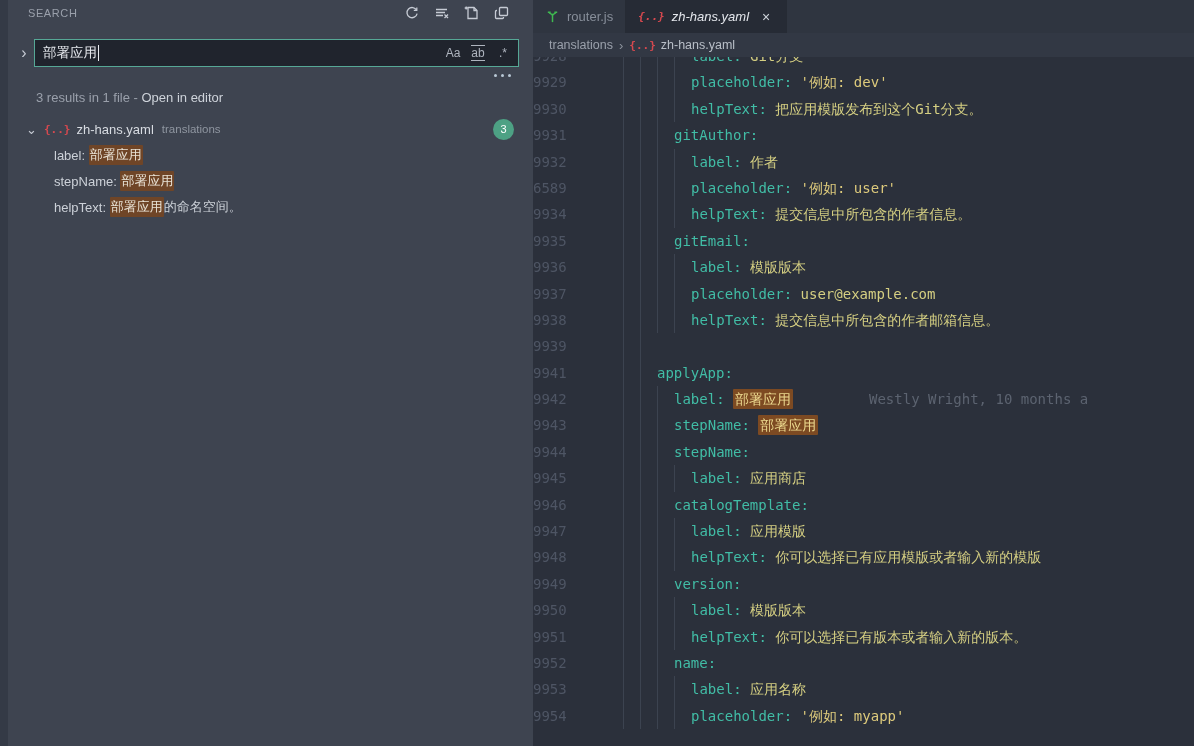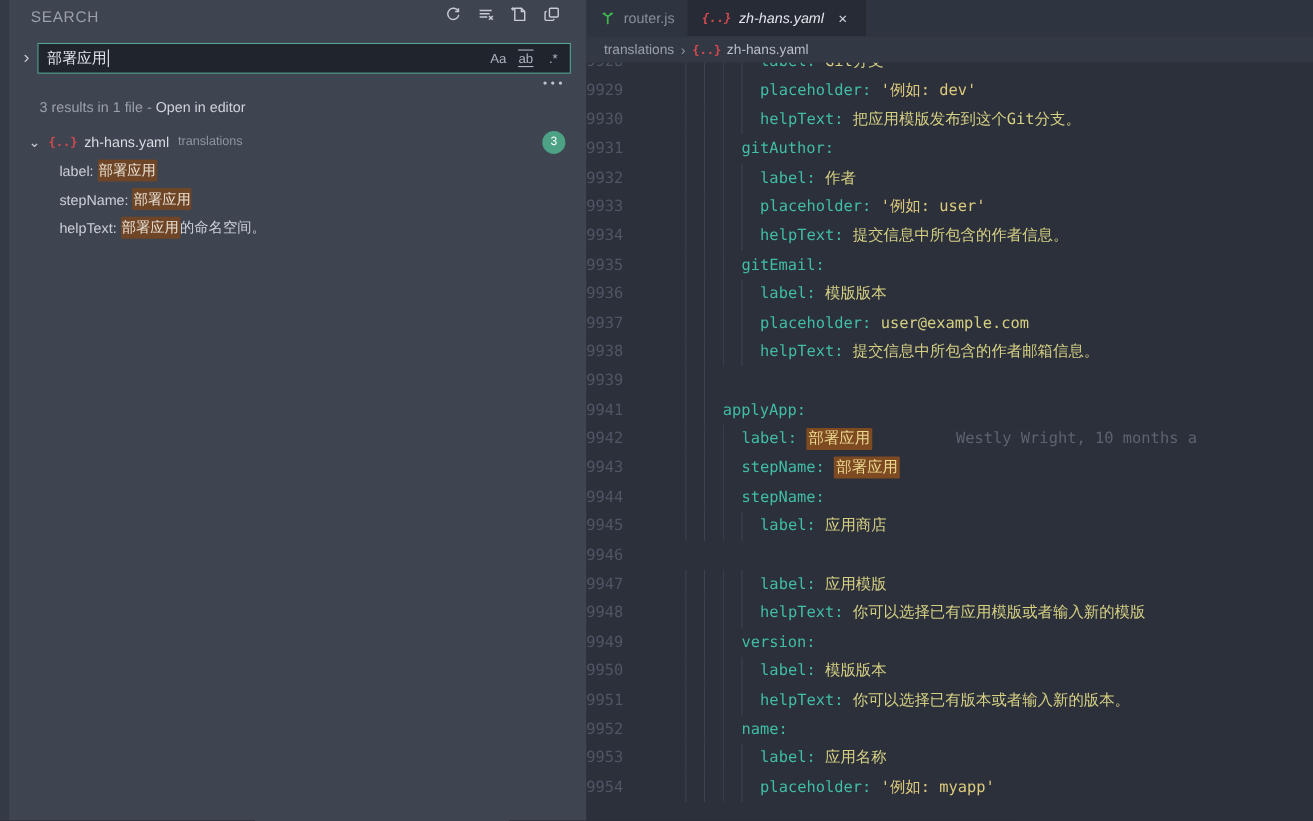--- a/index.html
+++ b/index.html
@@ -13,21 +13,21 @@
     --guide:#3c4350; --line-num:#4e5564; --blame:#5c6370; --result-text:#ccd1d8;
   }
   *{box-sizing:border-box;margin:0;padding:0}
   html,body{width:1194px;height:746px;overflow:hidden;background:var(--editor-bg);
     font-family:"Liberation Sans",sans-serif;}
   .app{display:flex;width:1194px;height:746px}
   .edge-strip{width:8px;background:var(--strip-bg);flex:none}
 
   
   .sidebar{width:525px;flex:none;background:var(--sidebar-bg);position:relative;color:var(--text-bright)}
-  .sb-title{position:absolute;top:7px;left:20px;font-size:14px;letter-spacing:.6px;color:var(--muted)}
+  .sb-title{position:absolute;top:7px;left:20px;font-size:11px;letter-spacing:.6px;color:var(--muted)}
   .sb-toolbar{position:absolute;top:2px;right:16px;display:flex}
   .tbtn{width:30px;height:22px;display:flex;align-items:center;justify-content:center;color:var(--icon);cursor:pointer;border-radius:3px}
   .tbtn svg{stroke:var(--icon);fill:none;stroke-width:1.3}
 
   .search-row{position:absolute;top:39px;left:6px;right:14px;display:flex;align-items:center}
   .replace-toggle{width:20px;height:28px;display:flex;align-items:center;justify-content:center;color:var(--icon)}
   .search-box{flex:1;height:28px;background:var(--input-bg);border:1px solid var(--input-border);
     display:flex;align-items:center;padding:0 4px 0 8px;font-size:13.5px;color:var(--text-bright)}
   .query{white-space:pre}
   .caret{display:inline-block;width:1px;height:16px;background:#e8ebef;margin-left:1px;vertical-align:-3px}
@@ -180,33 +180,33 @@
       <span class="bfile">zh-hans.yaml</span>
     </div>
 
     <div class="code-area">
       <div class="code-scroll" id="code-lines">
           <div class="code-line"><span class="gutter">9928</span><span class="lc"><span class="ind"></span><span class="ind"></span><span class="ind"></span><span class="ind"></span><span class="seg-k">label:</span><span class="seg-v"> Git分支</span></span></div>
           <div class="code-line"><span class="gutter">9929</span><span class="lc"><span class="ind"></span><span class="ind"></span><span class="ind"></span><span class="ind"></span><span class="seg-k">placeholder:</span><span class="seg-q"> '例如: dev'</span></span></div>
           <div class="code-line"><span class="gutter">9930</span><span class="lc"><span class="ind"></span><span class="ind"></span><span class="ind"></span><span class="ind"></span><span class="seg-k">helpText:</span><span class="seg-v"> 把应用模版发布到这个Git分支。</span></span></div>
           <div class="code-line"><span class="gutter">9931</span><span class="lc"><span class="ind"></span><span class="ind"></span><span class="ind"></span><span class="seg-k">gitAuthor:</span></span></div>
           <div class="code-line"><span class="gutter">9932</span><span class="lc"><span class="ind"></span><span class="ind"></span><span class="ind"></span><span class="ind"></span><span class="seg-k">label:</span><span class="seg-v"> 作者</span></span></div>
-          <div class="code-line"><span class="gutter">9933</span><span class="lc"><span class="ind"></span><span class="ind"></span><span class="ind"></span><span class="ind"></span><span class="seg-k">placeholder:</span><span class="seg-q"> '例如: user'</span></span></div>
+          <div class="code-line"><span class="gutter">6589</span><span class="lc"><span class="ind"></span><span class="ind"></span><span class="ind"></span><span class="ind"></span><span class="seg-k">placeholder:</span><span class="seg-q"> '例如: user'</span></span></div>
           <div class="code-line"><span class="gutter">9934</span><span class="lc"><span class="ind"></span><span class="ind"></span><span class="ind"></span><span class="ind"></span><span class="seg-k">helpText:</span><span class="seg-v"> 提交信息中所包含的作者信息。</span></span></div>
           <div class="code-line"><span class="gutter">9935</span><span class="lc"><span class="ind"></span><span class="ind"></span><span class="ind"></span><span class="seg-k">gitEmail:</span></span></div>
           <div class="code-line"><span class="gutter">9936</span><span class="lc"><span class="ind"></span><span class="ind"></span><span class="ind"></span><span class="ind"></span><span class="seg-k">label:</span><span class="seg-v"> 模版版本</span></span></div>
           <div class="code-line"><span class="gutter">9937</span><span class="lc"><span class="ind"></span><span class="ind"></span><span class="ind"></span><span class="ind"></span><span class="seg-k">placeholder:</span><span class="seg-v"> user@example.com</span></span></div>
           <div class="code-line"><span class="gutter">9938</span><span class="lc"><span class="ind"></span><span class="ind"></span><span class="ind"></span><span class="ind"></span><span class="seg-k">helpText:</span><span class="seg-v"> 提交信息中所包含的作者邮箱信息。</span></span></div>
           <div class="code-line"><span class="gutter">9939</span><span class="lc"><span class="ind"></span><span class="ind"></span></span></div>
           <div class="code-line"><span class="gutter">9941</span><span class="lc"><span class="ind"></span><span class="ind"></span><span class="seg-k">applyApp:</span></span></div>
           <div class="code-line"><span class="gutter">9942</span><span class="lc"><span class="ind"></span><span class="ind"></span><span class="ind"></span><span class="seg-k">label:</span><span class="seg-w"> </span><span class="seg-m">部署应用</span><span class="seg-b">Westly Wright, 10 months a</span></span></div>
           <div class="code-line"><span class="gutter">9943</span><span class="lc"><span class="ind"></span><span class="ind"></span><span class="ind"></span><span class="seg-k">stepName:</span><span class="seg-w"> </span><span class="seg-m">部署应用</span></span></div>
           <div class="code-line"><span class="gutter">9944</span><span class="lc"><span class="ind"></span><span class="ind"></span><span class="ind"></span><span class="seg-k">stepName:</span></span></div>
           <div class="code-line"><span class="gutter">9945</span><span class="lc"><span class="ind"></span><span class="ind"></span><span class="ind"></span><span class="ind"></span><span class="seg-k">label:</span><span class="seg-v"> 应用商店</span></span></div>
-          <div class="code-line"><span class="gutter">9946</span></div>
+          <div class="code-line"><span class="gutter">9946</span><span class="lc"><span class="ind"></span><span class="ind"></span><span class="ind"></span><span class="seg-k">catalogTemplate:</span></span></div>
           <div class="code-line"><span class="gutter">9947</span><span class="lc"><span class="ind"></span><span class="ind"></span><span class="ind"></span><span class="ind"></span><span class="seg-k">label:</span><span class="seg-v"> 应用模版</span></span></div>
           <div class="code-line"><span class="gutter">9948</span><span class="lc"><span class="ind"></span><span class="ind"></span><span class="ind"></span><span class="ind"></span><span class="seg-k">helpText:</span><span class="seg-v"> 你可以选择已有应用模版或者输入新的模版</span></span></div>
           <div class="code-line"><span class="gutter">9949</span><span class="lc"><span class="ind"></span><span class="ind"></span><span class="ind"></span><span class="seg-k">version:</span></span></div>
           <div class="code-line"><span class="gutter">9950</span><span class="lc"><span class="ind"></span><span class="ind"></span><span class="ind"></span><span class="ind"></span><span class="seg-k">label:</span><span class="seg-v"> 模版版本</span></span></div>
           <div class="code-line"><span class="gutter">9951</span><span class="lc"><span class="ind"></span><span class="ind"></span><span class="ind"></span><span class="ind"></span><span class="seg-k">helpText:</span><span class="seg-v"> 你可以选择已有版本或者输入新的版本。</span></span></div>
           <div class="code-line"><span class="gutter">9952</span><span class="lc"><span class="ind"></span><span class="ind"></span><span class="ind"></span><span class="seg-k">name:</span></span></div>
           <div class="code-line"><span class="gutter">9953</span><span class="lc"><span class="ind"></span><span class="ind"></span><span class="ind"></span><span class="ind"></span><span class="seg-k">label:</span><span class="seg-v"> 应用名称</span></span></div>
           <div class="code-line"><span class="gutter">9954</span><span class="lc"><span class="ind"></span><span class="ind"></span><span class="ind"></span><span class="ind"></span><span class="seg-k">placeholder:</span><span class="seg-q"> '例如: myapp'</span></span></div>
         </div>
     </div>

